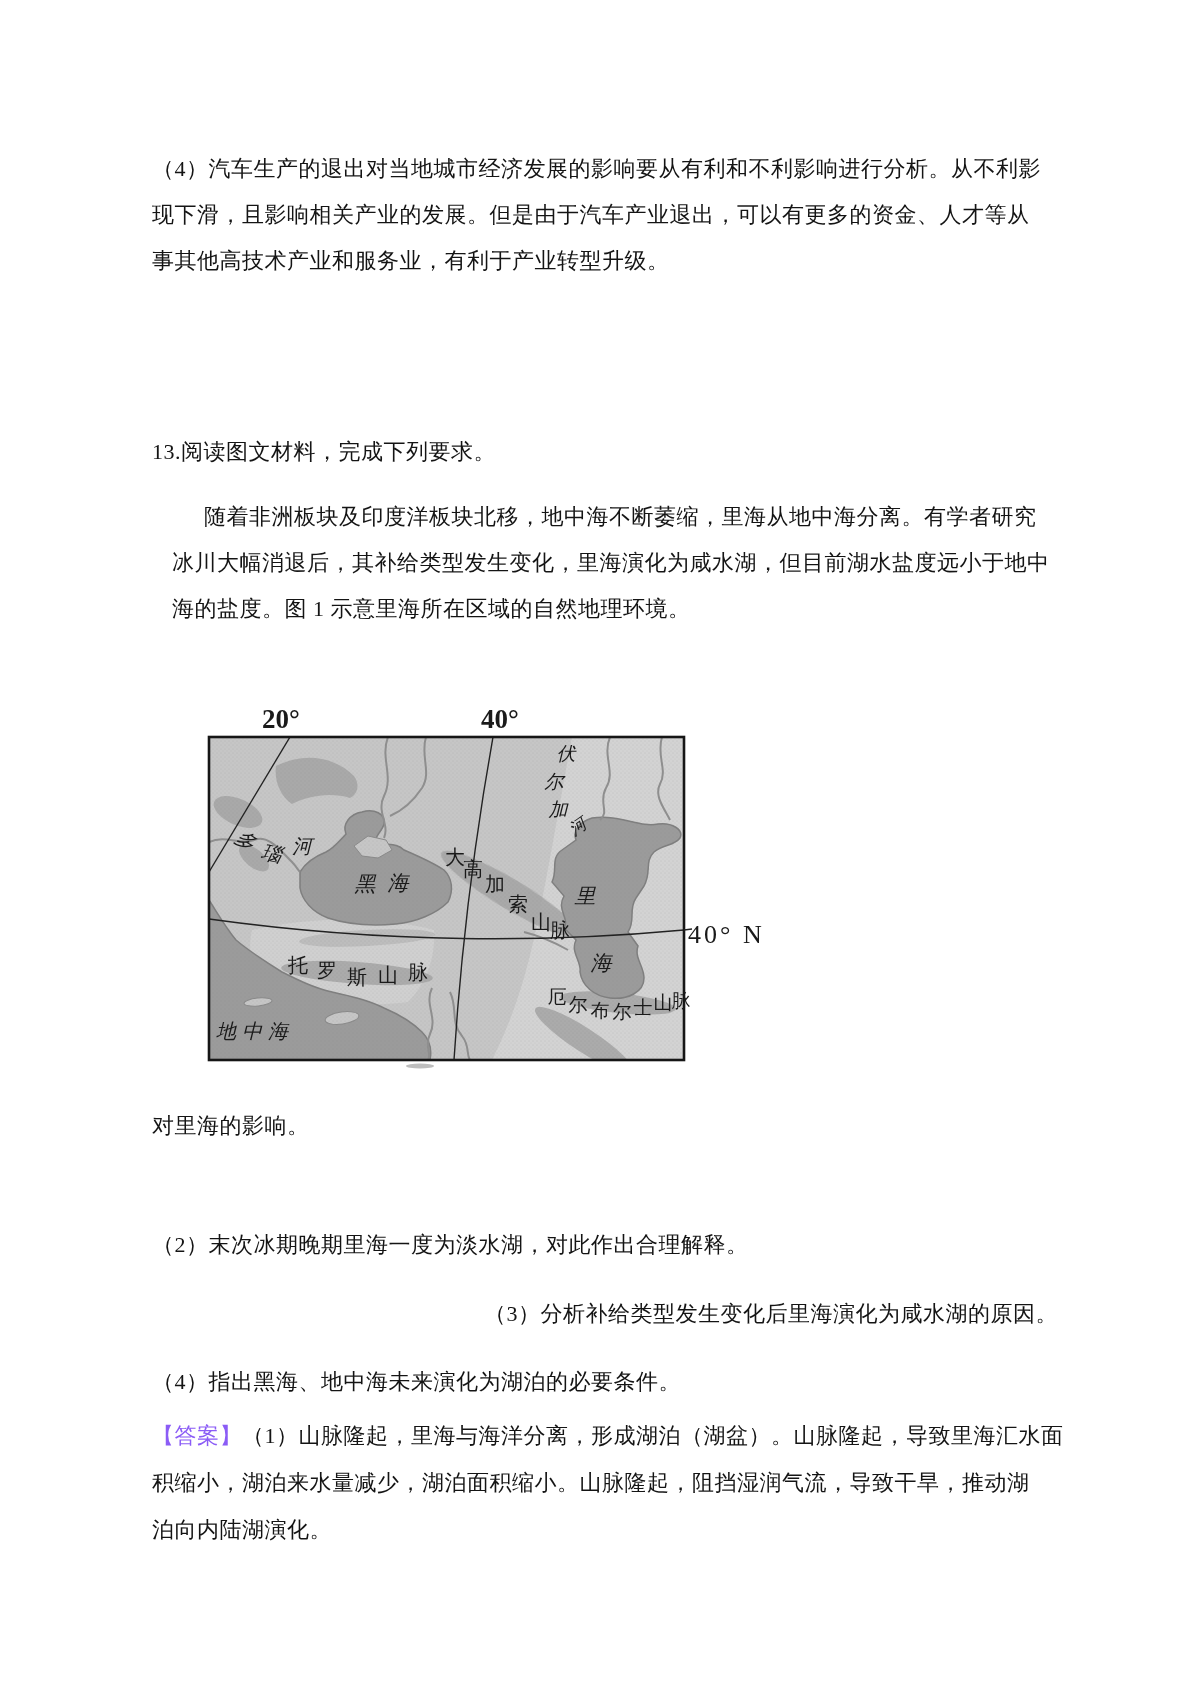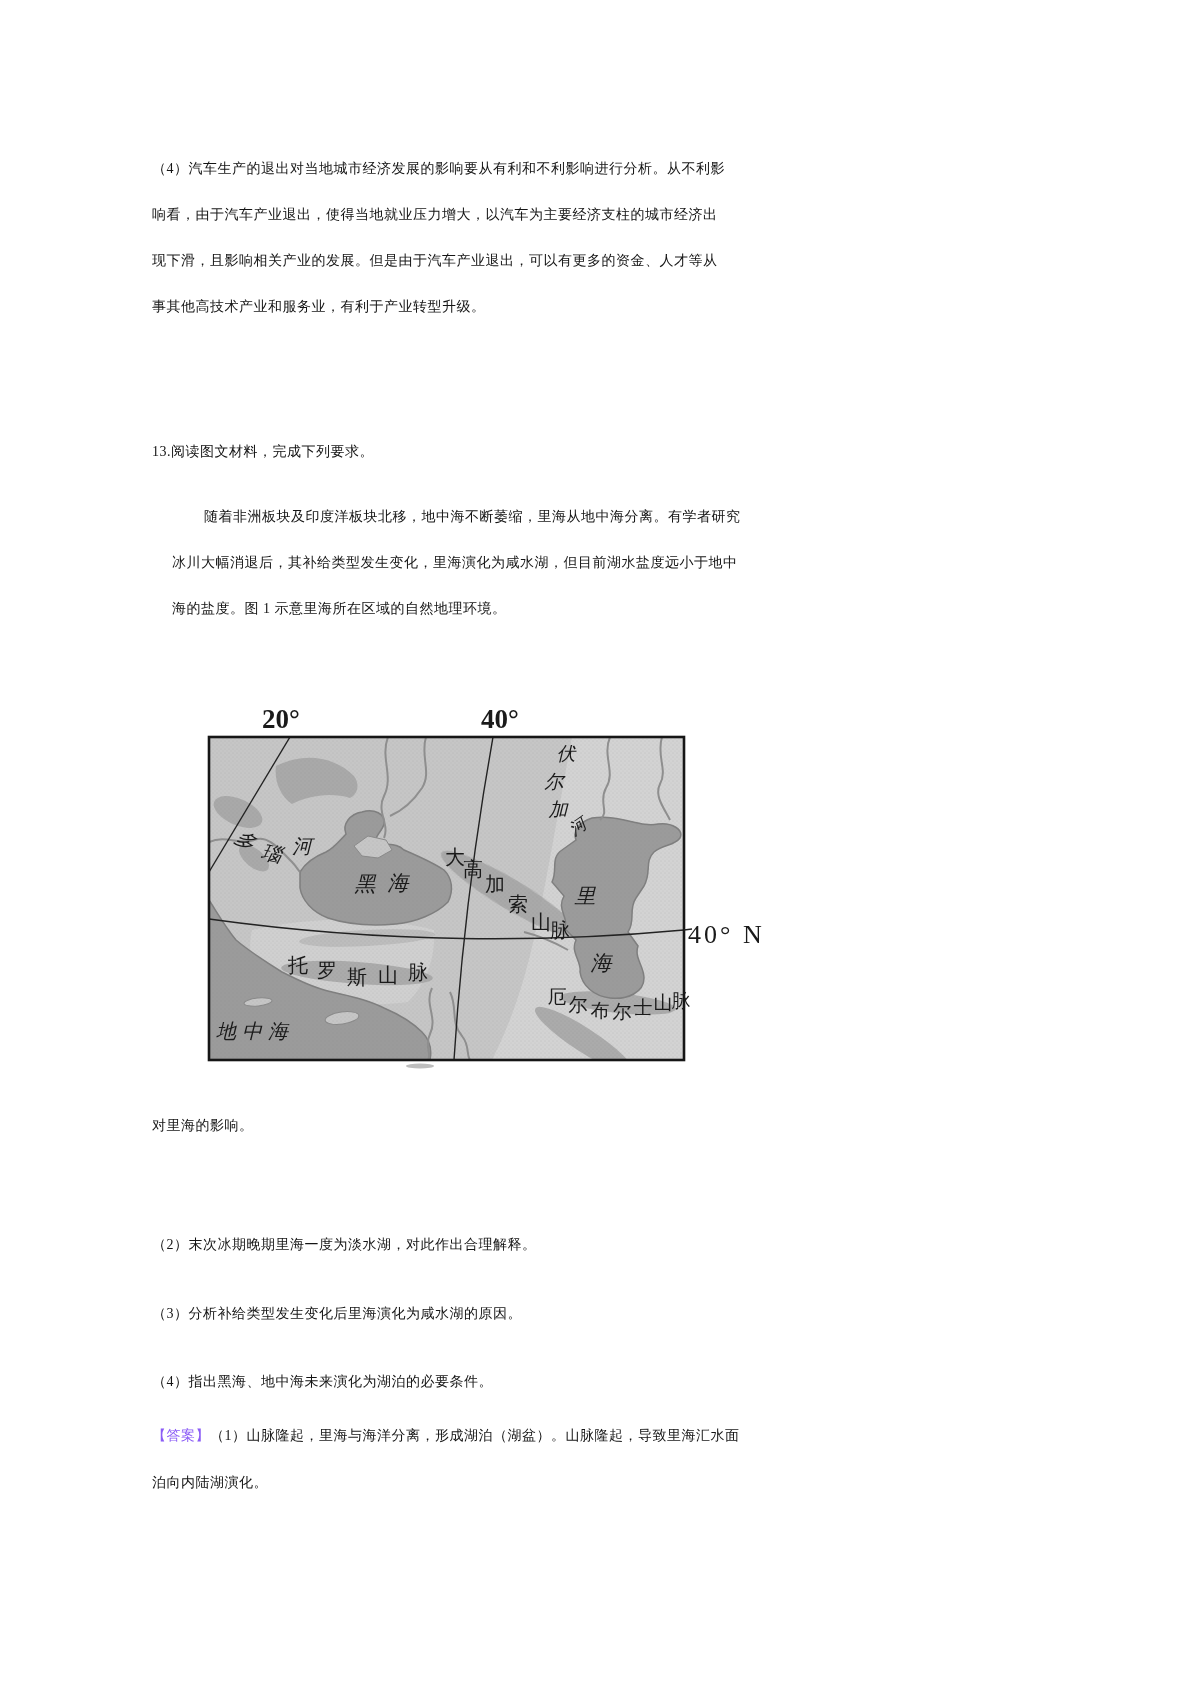--- a/index.html
+++ b/index.html
@@ -7,42 +7,41 @@
     position:relative;
     width:1200px;height:1698px;
     background:#ffffff;
     font-family:"Liberation Serif","DejaVu Serif",serif;
     color:#141414;
     overflow:hidden;
   }
   .block{position:absolute;left:152px;width:906px;}
   .line{
     height:46px;line-height:46px;
-    font-size:14px;letter-spacing:0.5px;
+    font-size:22px;letter-spacing:0.5px;
     white-space:pre;overflow:visible;
   }
   .indent{text-indent:32px;}
   .ans-line{height:47px;line-height:47px;}
   .ans-label{color:#8b5cf6;}
   .figure{position:absolute;left:192px;top:700px;width:580px;height:372px;}
   svg text{font-family:"Liberation Serif","DejaVu Serif",serif;fill:#1a1a1a;}
   .lon-label{font-size:27px;font-weight:bold;}
   .lat-label{font-size:26px;letter-spacing:3px;}
   .map-cn{font-size:20px;font-style:italic;}
   .map-cn-s{font-size:19px;}
   .map-cn-m{font-size:20px;}
 </style>
 </head>
 <body>
 
 <div class="page">
 
   <div class="block" style="top:146px;">
     <div class="line">（4）汽车生产的退出对当地城市经济发展的影响要从有利和不利影响进行分析。从不利影</div>
-    <div class="line">响看，由于汽车产业退出，使得当地就业压力增大，以汽车为主要经济支柱的城市经济出</div>
     <div class="line">现下滑，且影响相关产业的发展。但是由于汽车产业退出，可以有更多的资金、人才等从</div>
     <div class="line">事其他高技术产业和服务业，有利于产业转型升级。</div>
   </div>
 
   <div class="block" style="top:429px;">
     <div class="line">13.阅读图文材料，完成下列要求。</div>
   </div>
 
   <div class="block" style="top:494px;margin-left:20px;">
     <div class="line indent">随着非洲板块及印度洋板块北移，地中海不断萎缩，里海从地中海分离。有学者研究</div>
@@ -176,26 +175,27 @@
   </div>
 
   <div class="block" style="top:1103px;">
     <div class="line">对里海的影响。</div>
   </div>
 
   <div class="block" style="top:1222px;">
     <div class="line">（2）末次冰期晚期里海一度为淡水湖，对此作出合理解释。</div>
   </div>
 
-  <div class="block" style="top:1291px;">
+  <div class="block" style="top:1291px;text-align:right;">
     <div class="line">（3）分析补给类型发生变化后里海演化为咸水湖的原因。</div>
   </div>
 
   <div class="block" style="top:1359px;">
     <div class="line">（4）指出黑海、地中海未来演化为湖泊的必要条件。</div>
   </div>
 
   <div class="block" style="top:1412px;">
     <div class="line ans-line"><span class="ans-label">【答案】</span><span>（1）山脉隆起，里海与海洋分离，形成湖泊（湖盆）。山脉隆起，导致里海汇水面</span></div>
+    <div class="line ans-line">积缩小，湖泊来水量减少，湖泊面积缩小。山脉隆起，阻挡湿润气流，导致干旱，推动湖</div>
     <div class="line ans-line">泊向内陆湖演化。</div>
   </div>
 
 </div>
 
 </body></html>

